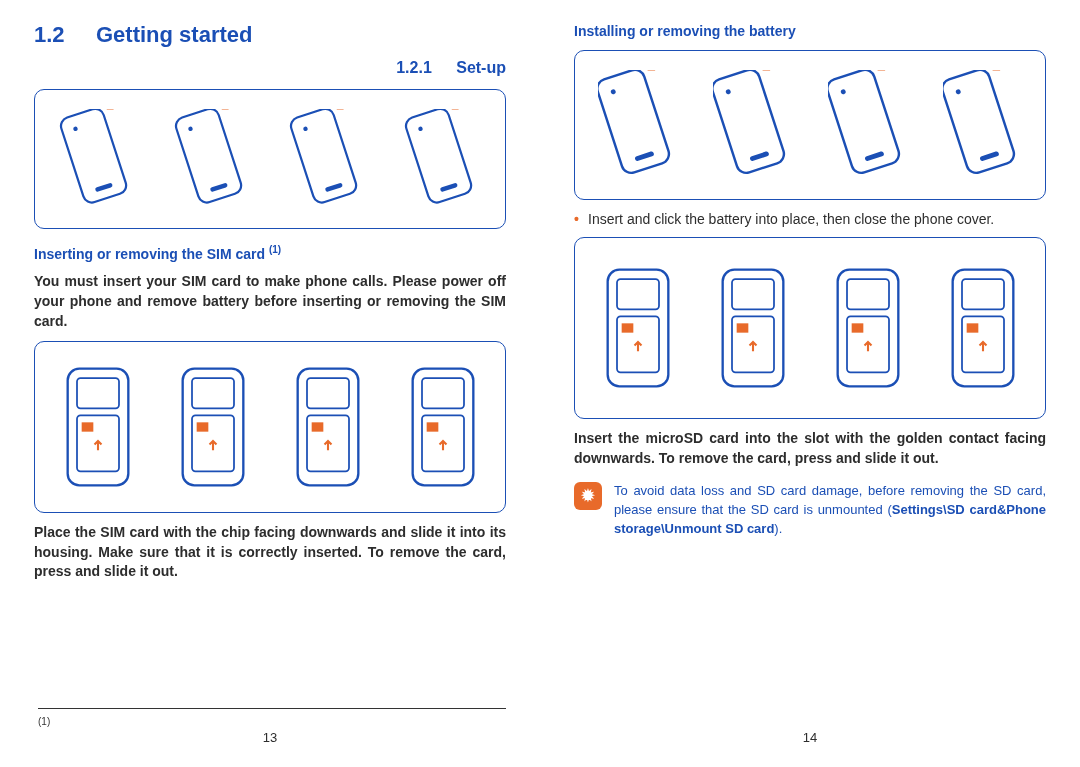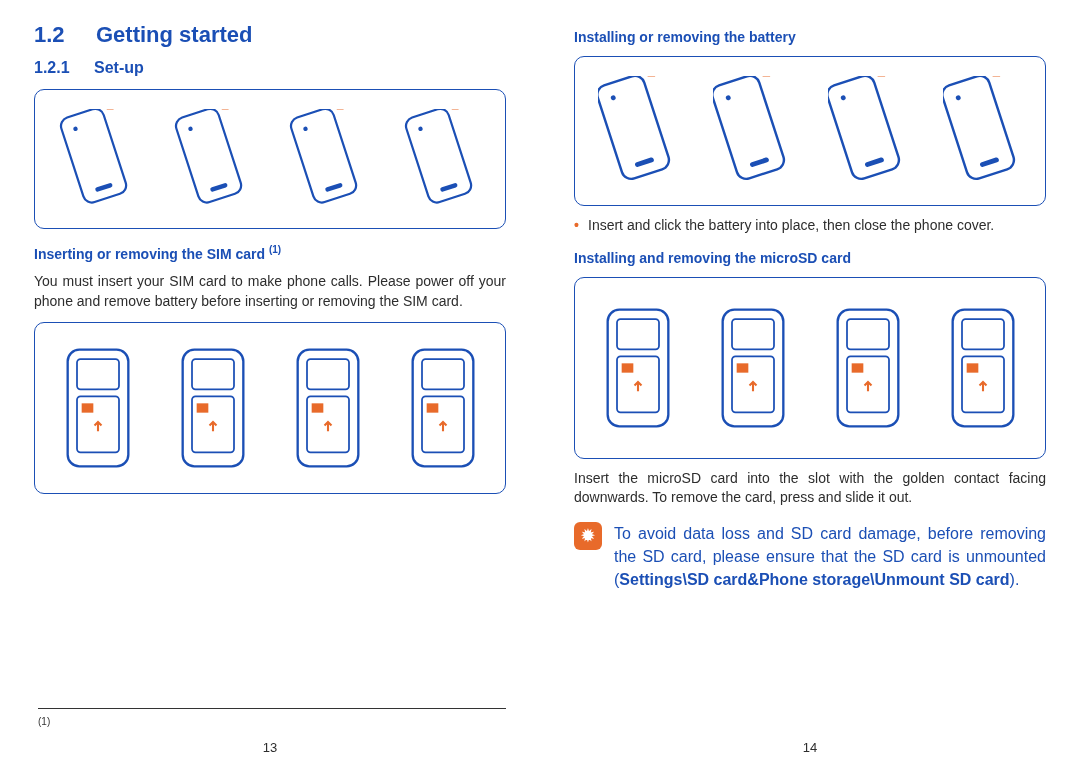--- a/index.html
+++ b/index.html
@@ -25,21 +25,21 @@
   .page{
     flex:1 1 50%;
     padding:20px 34px 5px 34px;
     box-sizing:border-box;
     position:relative;
     font-size:14px;
     line-height:1.4;
   }
   .page .page-no{
     position:absolute;
-    bottom:10px;
+    bottom:20px;
     left:0;right:0;
     text-align:center;
     font-size:13px;
     color:var(--text);
   }
 
   h1.sect{
     color:var(--blue);
     font-size:22px;
     font-weight:700;
@@ -48,31 +48,32 @@
     gap:22px;
   }
   h1.sect .num{min-width:40px;}
   h2.subsect{
     color:var(--blue);
     font-size:16px;
     font-weight:700;
     margin:2px 0 10px 0;
     display:flex;
     gap:18px;
+    justify-content:flex-end;
   }
   h2.subsect .num{min-width:42px;}
   h3.topic{
     color:var(--blue);
     font-size:14px;
     font-weight:700;
     margin:14px 0 8px 0;
   }
   sup.fn{color:var(--blue);font-size:10px;}
 
-  p{margin:6px 0 10px 0;text-align:justify;}
+  p{margin:6px 0 10px 0;text-align:justify;font-weight:bold;}
   p.justify{text-align:justify;}
 
   ul.bullets{list-style:none;margin:2px 0 8px 0;padding:0;}
   ul.bullets li{padding-left:14px;position:relative;margin:4px 0;}
   ul.bullets li::before{
     content:"•";
     position:absolute;
     left:0;top:0;
     color:var(--orange);
     font-weight:700;
@@ -105,21 +106,21 @@
   .tip .badge{
     width:28px;height:28px;
     background:var(--orange);
     border-radius:6px;
     display:flex;align-items:center;justify-content:center;
     color:#fff;font-size:16px;font-weight:700;
     flex:0 0 28px;
   }
   .tip .tiptext{
     color:var(--blue);
-    font-size:16px;
+    font-size:13px;
     line-height:1.45;
     text-align:justify;
   }
   .tip .tiptext b{font-weight:700;}
 
   
   .footnote{
     position:absolute;
     left:38px;right:34px;
     bottom:38px;
@@ -216,31 +217,32 @@
             <use href="#phone-back"></use>
           </svg>
       </div>
       <div class="phone">
         <svg width="70" height="130" viewBox="0 0 60 104">
             <use href="#phone-back"></use>
           </svg>
       </div>
     </div>
 
+    <p class="justify">Place the SIM card with the chip facing downwards and slide it into its housing. Make sure that it is correctly inserted. To remove the card, press and slide it out.</p>
 
     <div class="footnote">
       <span class="fnmark">(1)</span>
     </div>
 
     <div class="page-no">13</div>
   </section>
 
   <section class="page">
 
-    <h3 class="topic" style="margin-top:8px">Installing or removing the battery</h3>
+    <h3 class="topic" style="margin-top:2px">Installing or removing the battery</h3>
 
     <div class="figbox" style="height:128px">
       <div class="phone">
         <svg width="80" height="110" viewBox="0 0 60 90">
             <use href="#phone-angled"></use>
           </svg>
       </div>
       <div class="phone">
         <svg width="80" height="110" viewBox="0 0 60 90">
             <use href="#phone-angled"></use>
@@ -255,21 +257,20 @@
         <svg width="80" height="110" viewBox="0 0 60 90">
             <use href="#phone-angled"></use>
           </svg>
       </div>
     </div>
 
     <ul class="bullets">
       <li>Insert and click the battery into place, then close the phone cover.</li>
     </ul>
 
-    <h3 class="topic">Installing and removing the microSD card</h3>
 
     <div class="figbox" style="height:160px">
       <div class="phone">
         <svg width="70" height="140" viewBox="0 0 60 104">
             <use href="#phone-back"></use>
           </svg>
       </div>
       <div class="phone">
         <svg width="70" height="140" viewBox="0 0 60 104">
             <use href="#phone-back"></use>

